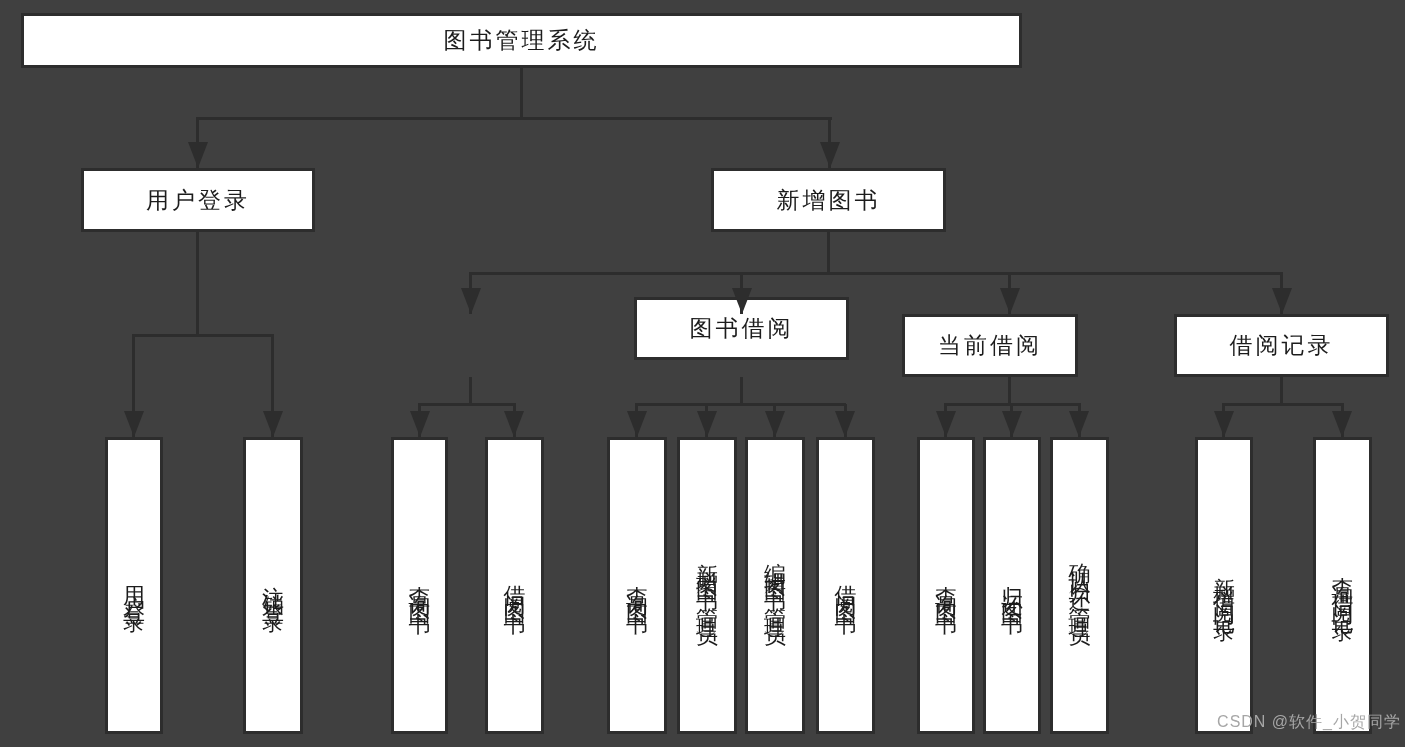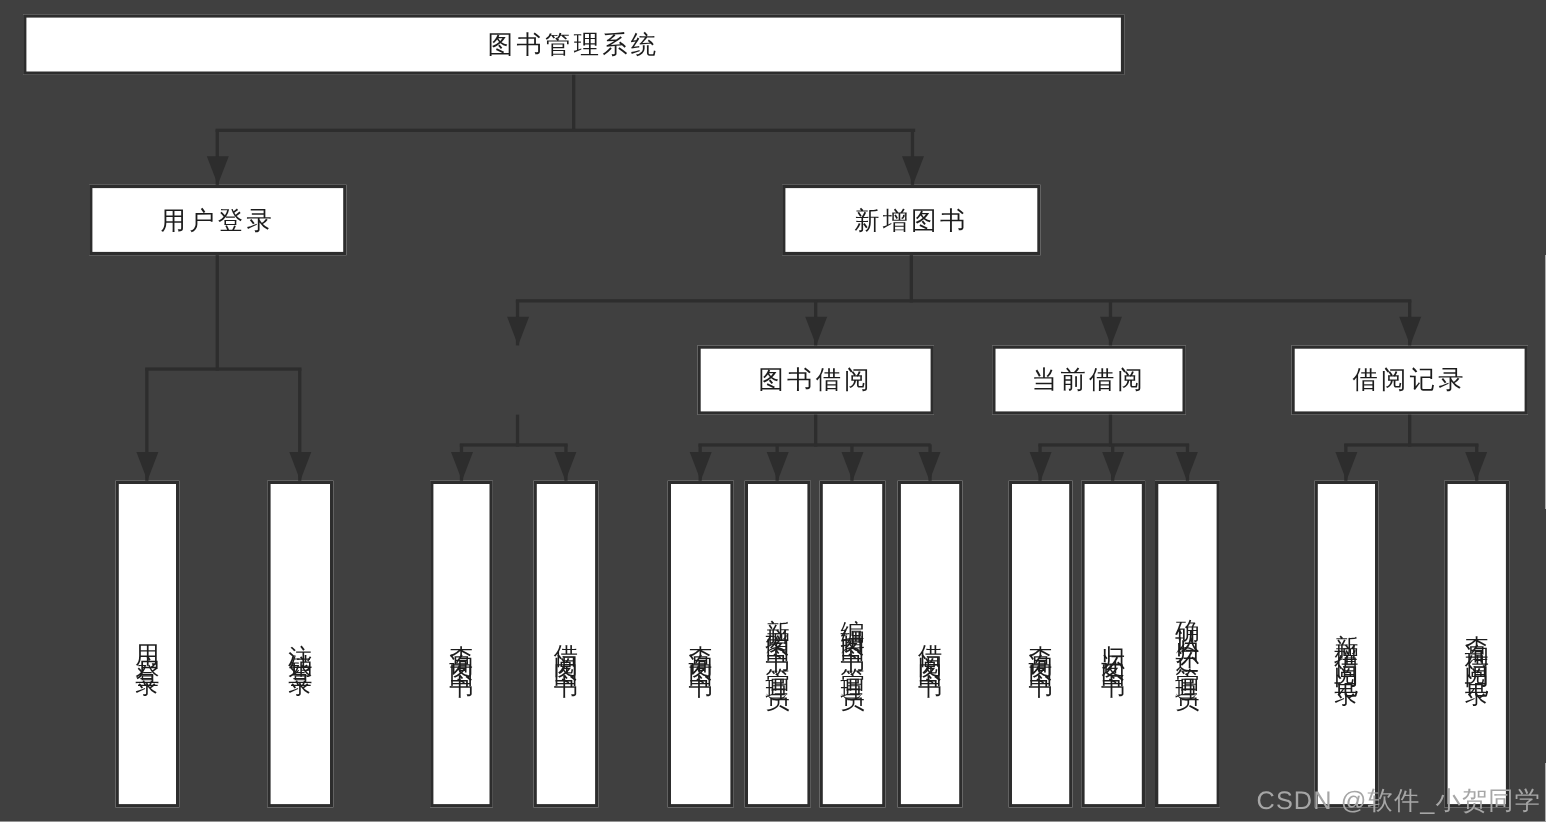--- a/index.html
+++ b/index.html
@@ -20,34 +20,34 @@
   }
   .vline{position:absolute;width:3px;background:#2d2d2d;}
   .hline{position:absolute;height:3px;background:#2d2d2d;}
   .arrow{
     position:absolute;width:0;height:0;
     border-left:10px solid transparent;border-right:10px solid transparent;
     border-top:26px solid #2d2d2d;
   }
   .watermark{
     position:absolute;top:712px;right:4px;
-    font-size:23px;color:#a6a6a6;letter-spacing:1px;
+    font-size:16px;color:#a6a6a6;letter-spacing:1px;
   }
 </style>
 </head>
 <body>
 
 <div class="canvas">
 
   <div class="node" style="left:21px;top:13px;width:1001px;height:55px">图书管理系统</div>
 
   <div class="node" style="left:81px;top:168px;width:234px;height:64px">用户登录</div>
   <div class="node" style="left:711px;top:168px;width:235px;height:64px">新增图书</div>
 
-  <div class="node" style="left:634px;top:314px;width:215px;height:63px">图书借阅</div>
+  <div class="node" style="left:634px;top:297px;width:215px;height:63px">图书借阅</div>
   <div class="node" style="left:902px;top:314px;width:176px;height:63px">当前借阅</div>
   <div class="node" style="left:1174px;top:314px;width:215px;height:63px">借阅记录</div>
 
   <div class="node vnode" style="left:105px;top:437px;width:58px;height:297px">用户登录</div>
   <div class="node vnode" style="left:243px;top:437px;width:60px;height:297px">注销登录</div>
 
   <div class="node vnode" style="left:391px;top:437px;width:57px;height:297px">查询图书</div>
   <div class="node vnode" style="left:485px;top:437px;width:59px;height:297px">借阅图书</div>
 
   <div class="node vnode" style="left:607px;top:437px;width:60px;height:297px">查询图书</div>

